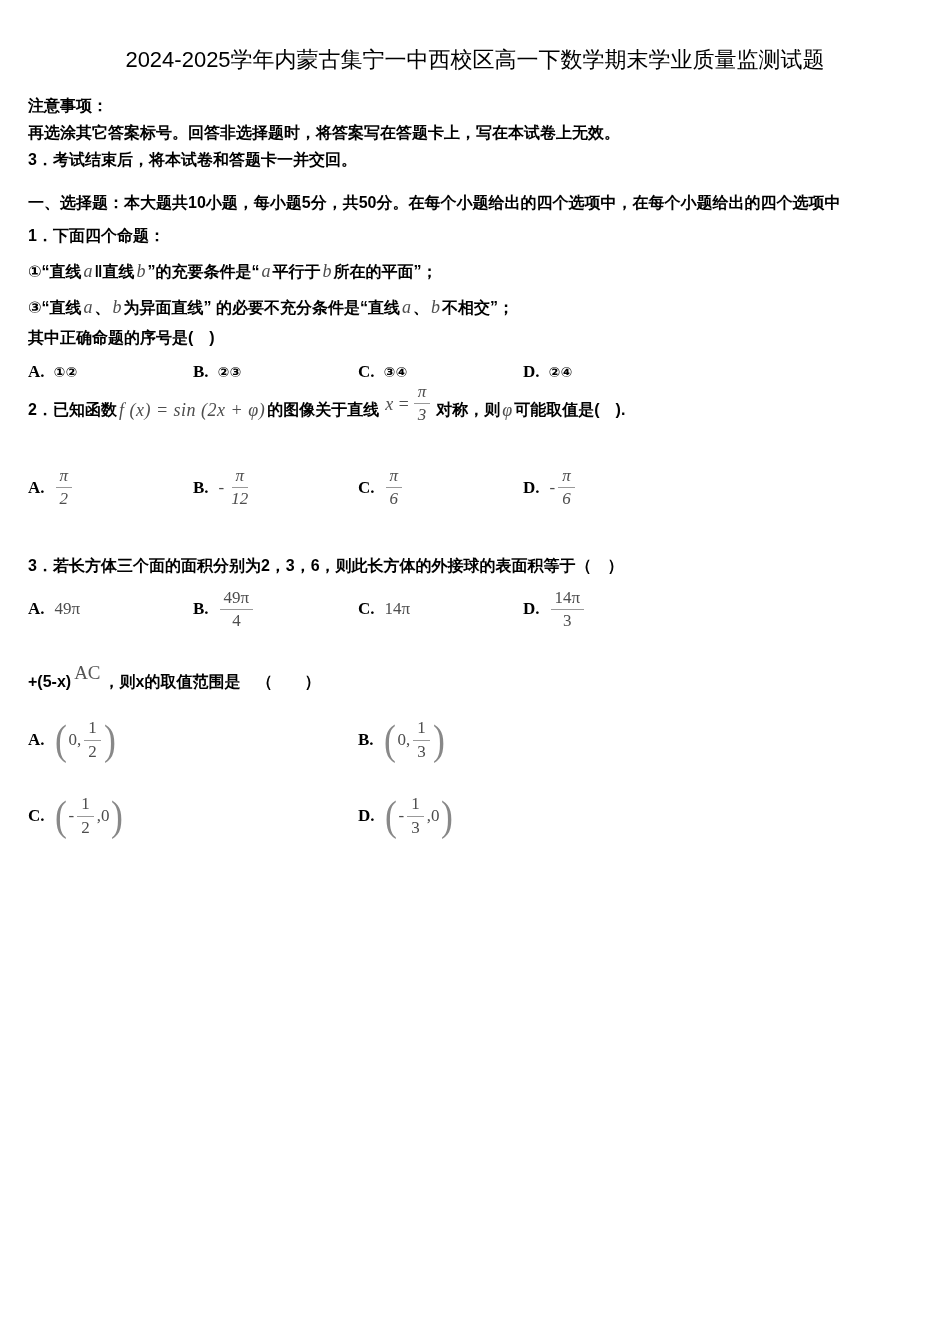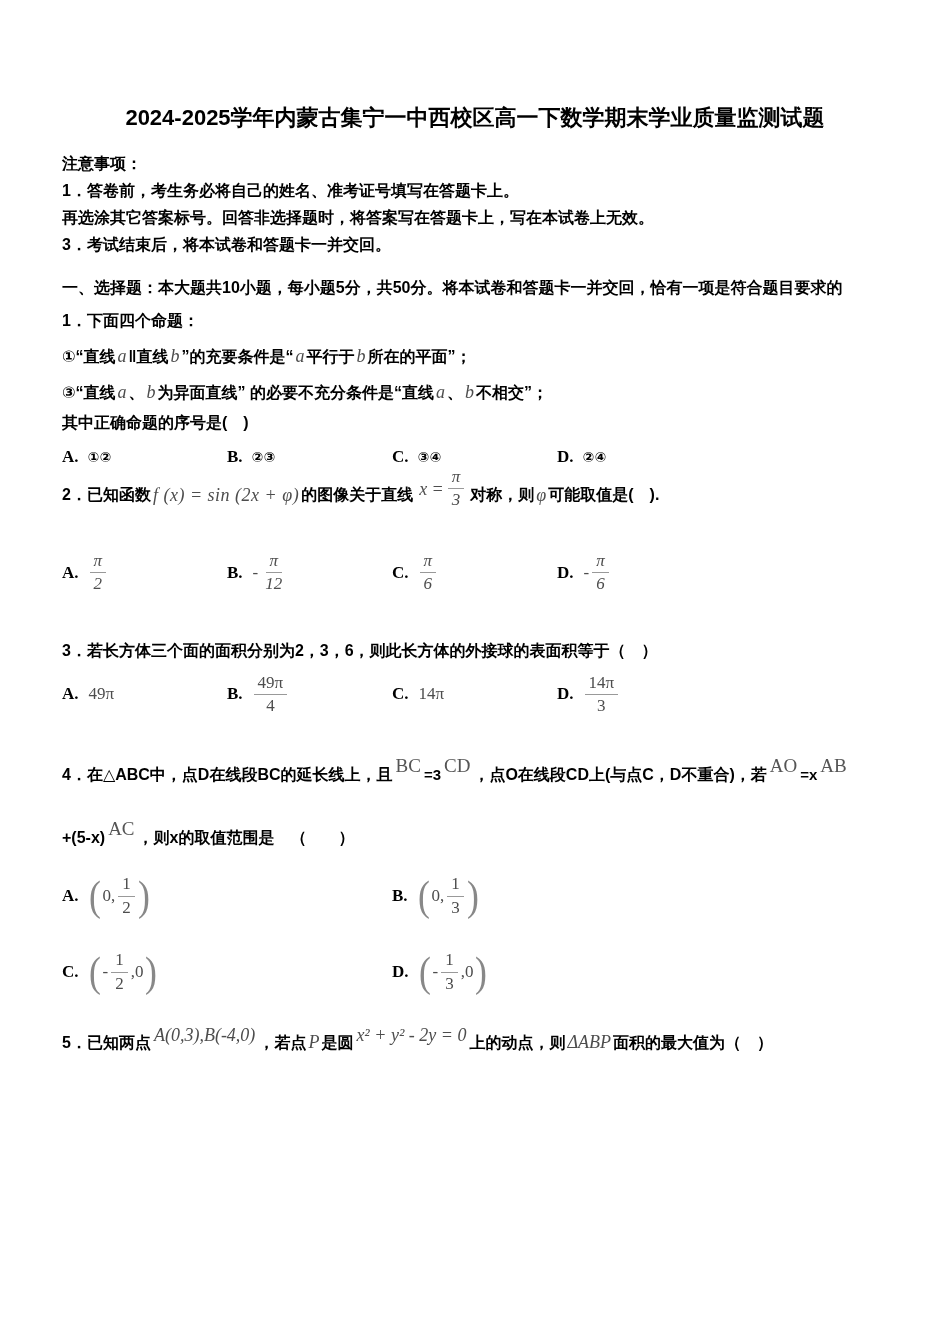--- a/index.html
+++ b/index.html
@@ -1,19 +1,19 @@
 <!DOCTYPE html>
 <html><head>
 <meta charset="utf-8">
 <style>
   html,body{margin:0;padding:0;background:#fff;}
   .page{width:950px;height:1344px;background:#ffffff;overflow:hidden;
         font-family:"Liberation Sans","DejaVu Sans",sans-serif;color:#000;}
-  .content{padding:0 38px 0 28px;margin-left:34px;}
-  .title{padding-top:102px;text-align:center;font-size:22px;font-weight:bold;line-height:32px;}
+  .content{padding:0 38px 0 28px;}
+  .title{padding-top:44px;text-align:center;font-size:22px;font-weight:normal;line-height:32px;}
   .line{font-size:16px;font-weight:bold;line-height:27px;}
   .qline{font-size:16px;font-weight:bold;line-height:24px;}
   .mt16{margin-top:16px;} .mt8{margin-top:8px;} .mt11{margin-top:11px;}
   .mt6{margin-top:6px;} .mt12{margin-top:12px;} .mt34{margin-top:34px;}
   .mt44{margin-top:44px;} .mt10{margin-top:10px;} .mt46{margin-top:46px;}
   .mt38{margin-top:38px;} .mt24{margin-top:24px;} .mt32{margin-top:32px;} .mt36{margin-top:36px;}
   .m{font-family:"Liberation Serif","DejaVu Serif",serif;font-weight:400;color:#4d4d4d;
      font-size:18px;padding:0 2px;}
   .it{font-style:italic;}
   .formula{letter-spacing:0.5px;}
@@ -43,26 +43,25 @@
 </head>
 <body>
 
 <div class="page">
   <div class="title">2024-2025学年内蒙古集宁一中西校区高一下数学期末学业质量监测试题</div>
 
   <div class="content">
 
     <div>
       <div class="line mt16">注意事项：</div>
-      <div class="line">1．答卷前，考生务必将自己的姓名、准考证号填写在答题卡上。</div>
       <div class="line">再选涂其它答案标号。回答非选择题时，将答案写在答题卡上，写在本试卷上无效。</div>
       <div class="line">3．考试结束后，将本试卷和答题卡一并交回。</div>
     </div>
 
-    <div class="line mt16">一、选择题：本大题共10小题，每小题5分，共50分。将本试卷和答题卡一并交回，恰有一项是符合题目要求的</div>
+    <div class="line mt16">一、选择题：本大题共10小题，每小题5分，共50分。在每个小题给出的四个选项中，在每个小题给出的四个选项中</div>
 
     <div>
       <div class="qline mt8">1．下面四个命题：</div>
 
       <div class="qline mt11">
         <span>①“直线</span><span class="m it">a</span><span>‖直线</span><span class="m it">b</span><span>”的充要条件是“</span><span class="m it">a</span><span>平行于</span><span class="m it">b</span><span>所在的平面”；</span>
       </div>
 
 
       <div class="qline mt11">
@@ -166,23 +165,20 @@
           <span class="letter">D.</span>
           <span class="frac">
               <span class="num">14π</span>
               <span class="den">3</span>
             </span>
         </div>
       </div>
     </div>
 
     <div>
-      <div class="qline mt46">
-        <span>4．在△ABC中，点D在线段BC的延长线上，且</span><span class="vec">BC</span><span class="eq">=3</span><span class="vec">CD</span><span>，点O在线段CD上(与点C，D不重合)，若</span><span class="vec">AO</span><span class="eq">=x</span><span class="vec">AB</span>
-      </div>
       <div class="qline mt38">
         <span>+(5-x)</span><span class="vec">AC</span><span>，则x的取值范围是　（　　）</span>
       </div>
 
       <div class="opt-row mt24">
         <div class="cell2">
           <span class="letter">A.</span>
           <span class="bigp">(</span>
           <span class="mu">0,</span>
           <span class="frac">
@@ -222,19 +218,14 @@
           <span class="frac">
               <span class="num">1</span>
               <span class="den">3</span>
             </span>
           <span class="mu">,0</span>
           <span class="bigp">)</span>
         </div>
       </div>
     </div>
 
-    <div>
-      <div class="qline mt36">
-        <span>5．已知两点</span><span class="supm">A(0,3),B(-4,0)</span><span>，若点</span><span class="m it">P</span><span>是圆</span><span class="supm">x² + y² - 2y = 0</span><span>上的动点，则</span><span class="m it">ΔABP</span><span>面积的最大值为（　）</span>
-      </div>
-    </div>
   </div>
 </div>
 
 </body></html>

